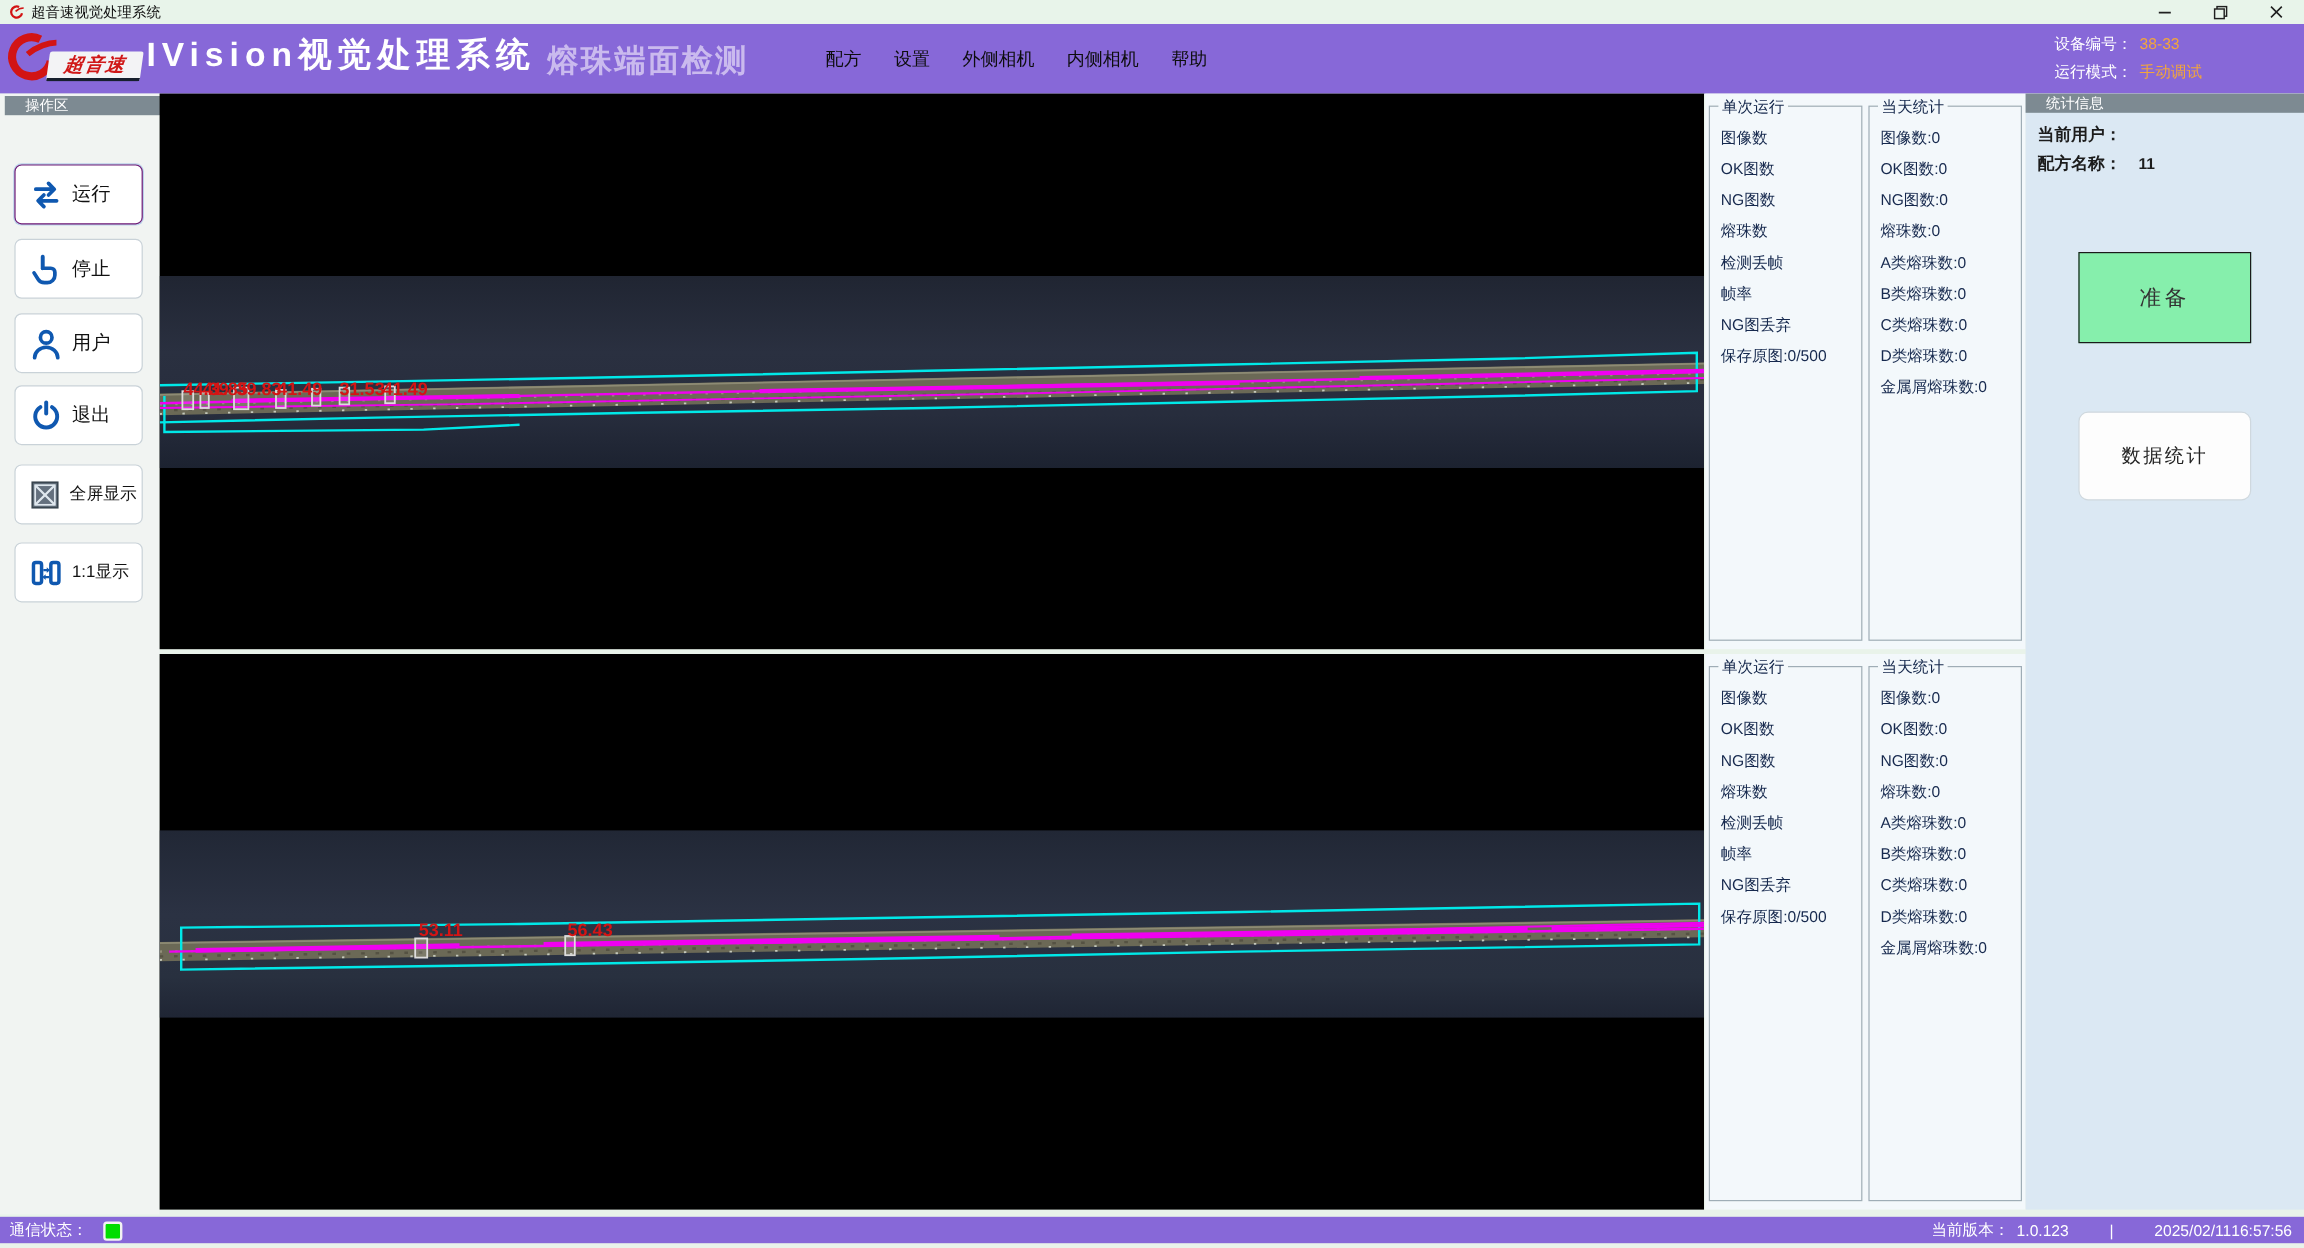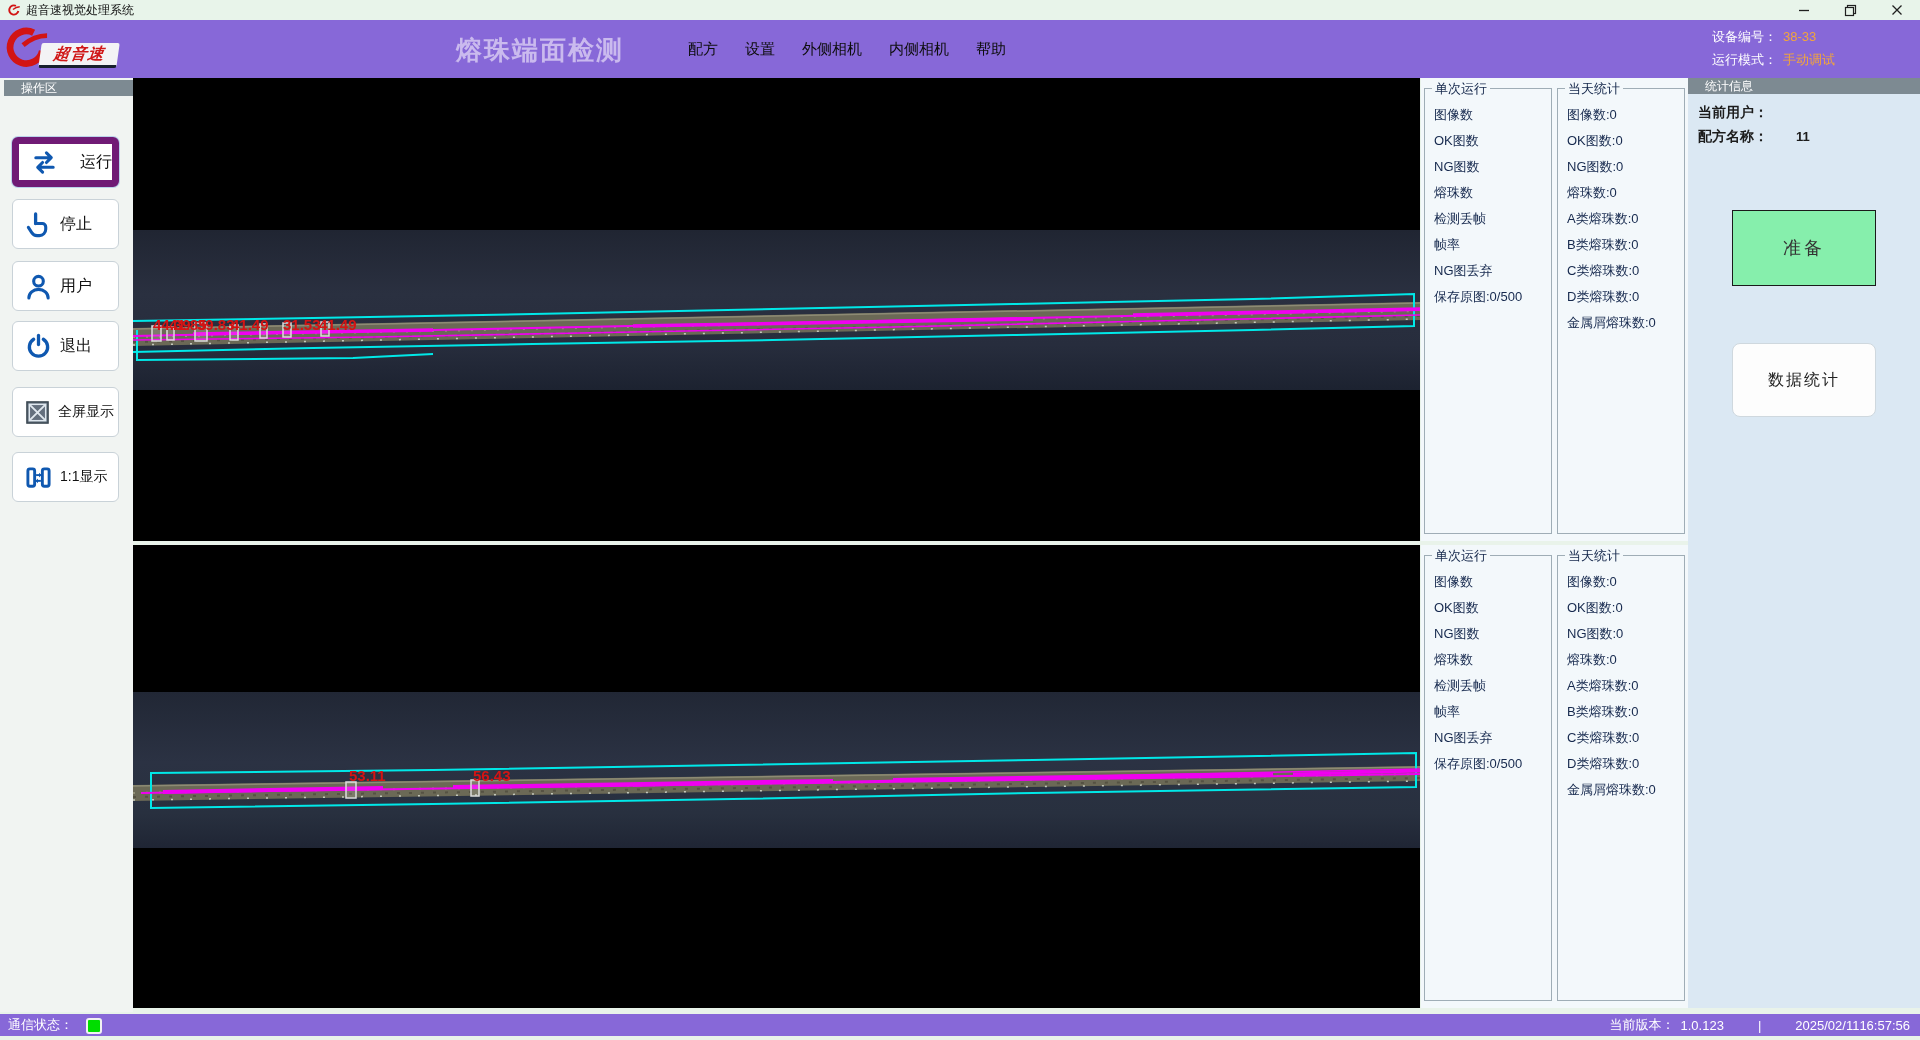--- a/index.html
+++ b/index.html
@@ -35,21 +35,21 @@
   .devinfo .val{color:#f2a53c;margin-left:6px;}
 
   
   .sidebar{left:0;top:78px;width:133px;height:934px;background:#f1f4f2;}
   .panelbar{background:#7d8a92;color:#ffffff;font-size:12px;height:16px;line-height:16px;padding-left:17px;}
   .sidebar .panelbar{left:4px;top:2px;width:124px;}
   .side-btn{left:12px;width:107px;height:50px;background:#ffffff;border:1px solid #c9d2d8;border-radius:6px;
     display:flex;align-items:center;gap:8px;padding-left:12px;box-sizing:border-box;cursor:default;}
   .side-btn .lab{font-size:16px;color:#111;}
   .side-btn.small .lab{font-size:14px;}
-  .side-btn.selected{border:7px solid #701a75;box-shadow:0 0 0 1px rgba(63,134,216,.30);justify-content:space-between;}
+  .side-btn.selected{border:1px solid #701a75;box-shadow:0 0 0 1px rgba(63,134,216,.30);}
   #sbtn1{top:59px;} #sbtn2{top:121px;} #sbtn3{top:183px;} #sbtn4{top:243px;} #sbtn5{top:309px;} #sbtn6{top:374px;}
   .side-btn svg{flex:none;}
 
   
   .cam{left:133px;width:1287px;height:463px;background:#000;overflow:hidden;}
   #cam-top{top:78px;} #cam-bottom{top:545px;}
   #cam-top .band{left:0;top:152px;width:1287px;height:160px;
     background:linear-gradient(180deg,#202532,#2a3040 40%,#272d3d 72%,#1c2230);}
   #cam-bottom .band{left:0;top:147px;width:1287px;height:156px;
     background:linear-gradient(180deg,#212735,#2b3243 45%,#28303f 78%,#1f2534);}
@@ -76,21 +76,21 @@
     font-size:13px;color:#13264a;}
   .group-items{padding-top:13px;}
   .stat-item{height:26px;line-height:26px;padding-left:9px;font-size:13px;color:#16294e;white-space:nowrap;}
 
   
   .info-panel{left:1688px;top:78px;width:232px;height:930px;background:#dbe8f3;}
   .info-panel .panelbar{left:0;top:0;width:227px;}
   .info-row{left:10px;font-size:14px;font-weight:bold;color:#1c1c1c;}
   #info-row-user{top:26px;}
   #info-row-recipe{top:50px;}
-  .info-row .val{font-weight:bold;font-size:13px;margin-left:28px;color:#1c1c1c;}
+  .info-row .val{font-weight:bold;font-size:13px;margin-left:14px;color:#1c1c1c;}
   .ready-btn{left:44px;top:132px;width:142px;height:74px;background:#86efac;border:1px solid #1a1a1a;
     display:flex;align-items:center;justify-content:center;font-size:18px;color:#333;cursor:default;letter-spacing:3px;}
   .datastats-btn{left:44px;top:265px;width:142px;height:72px;background:#fdfdfd;border:1px solid #cfd8de;border-radius:8px;
     display:flex;align-items:center;justify-content:center;font-size:16px;color:#222;cursor:default;letter-spacing:2px;}
 
   
   .statusbar{left:0;top:1014px;width:1920px;height:22px;background:#8768d8;color:#ffffff;font-size:13px;}
   .statusbar .comm{left:8px;top:0;line-height:22px;}
   .statusbar .led{left:86px;top:4px;width:12px;height:12px;background:#00dd00;border:2px solid #f2f2f2;border-radius:3px;}
   .statusbar .right{right:10px;top:0;height:22px;display:flex;align-items:center;}
@@ -126,20 +126,21 @@
 </div>
 
 <div class="abs header">
   <svg class="abs hlogo" viewBox="0 0 48 48">
     <path d="M33 7 A 17 17 0 1 0 42 26" stroke="#d21414" stroke-width="7" fill="none"></path>
     <path d="M22 20 C30 13 40 10 47 10" stroke="#d21414" stroke-width="5" fill="none"></path>
   </svg>
   <div class="abs hbadge">
     <span>超音速</span>
   </div>
+  <div class="abs apptitle">IVision视觉处理系统</div>
   <div class="abs subtitle">熔珠端面检测</div>
   <div class="abs menu">
 
   <span class="menu-item">配方</span>
       <span class="menu-item">设置</span>
       <span class="menu-item">外侧相机</span>
       <span class="menu-item">内侧相机</span>
       <span class="menu-item">帮助</span>
     </div>
   <div class="abs devinfo">

